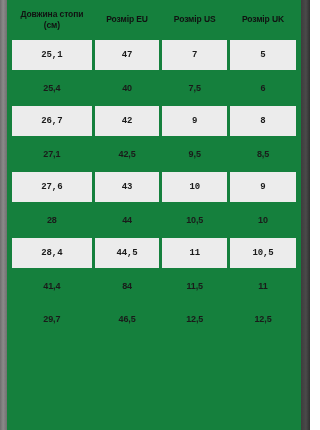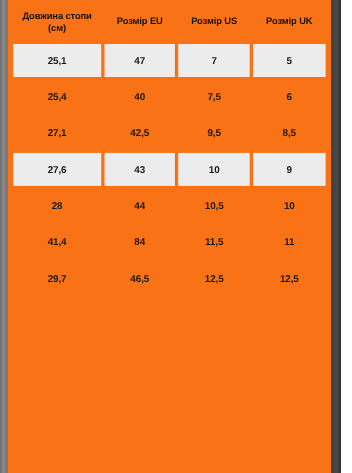--- a/index.html
+++ b/index.html
@@ -11,21 +11,21 @@
     width: 310px;
     height: 430px;
     overflow: hidden;
     font-family: "Liberation Sans", sans-serif;
     position: relative;
   }
 
   #screen {
     position: absolute;
     inset: 0;
-    background: #f97316;
+    background: #15803d;
     overflow: hidden;
   }
 
   
   .edge-bar {
     position: absolute;
     top: 0;
     bottom: 0;
     background: #4a4a4a;
     z-index: 5;
@@ -71,20 +71,21 @@
     vertical-align: middle;
     height: 30px;
     padding: 0;
     background: transparent;
     letter-spacing: -0.1px;
   }
 
   
   tr.shaded td {
     background: #ececec;
+    font-family: Liberation Mono, monospace;
   }
 
   .col-len { width: 29%; }
   .col-eu  { width: 23.5%; }
   .col-us  { width: 23.5%; }
   .col-uk  { width: 24%; }
 </style>
 </head>
 <body>
 
@@ -115,37 +116,49 @@
             <td>47</td>
             <td>7</td>
             <td>5</td>
           </tr>
           <tr>
             <td>25,4</td>
             <td>40</td>
             <td>7,5</td>
             <td>6</td>
           </tr>
+          <tr class="shaded">
+            <td>26,7</td>
+            <td>42</td>
+            <td>9</td>
+            <td>8</td>
+          </tr>
           <tr>
             <td>27,1</td>
             <td>42,5</td>
             <td>9,5</td>
             <td>8,5</td>
           </tr>
           <tr class="shaded">
             <td>27,6</td>
             <td>43</td>
             <td>10</td>
             <td>9</td>
           </tr>
           <tr>
             <td>28</td>
             <td>44</td>
             <td>10,5</td>
             <td>10</td>
+          </tr>
+          <tr class="shaded">
+            <td>28,4</td>
+            <td>44,5</td>
+            <td>11</td>
+            <td>10,5</td>
           </tr>
           <tr>
             <td>41,4</td>
             <td>84</td>
             <td>11,5</td>
             <td>11</td>
           </tr>
           <tr>
             <td>29,7</td>
             <td>46,5</td>

